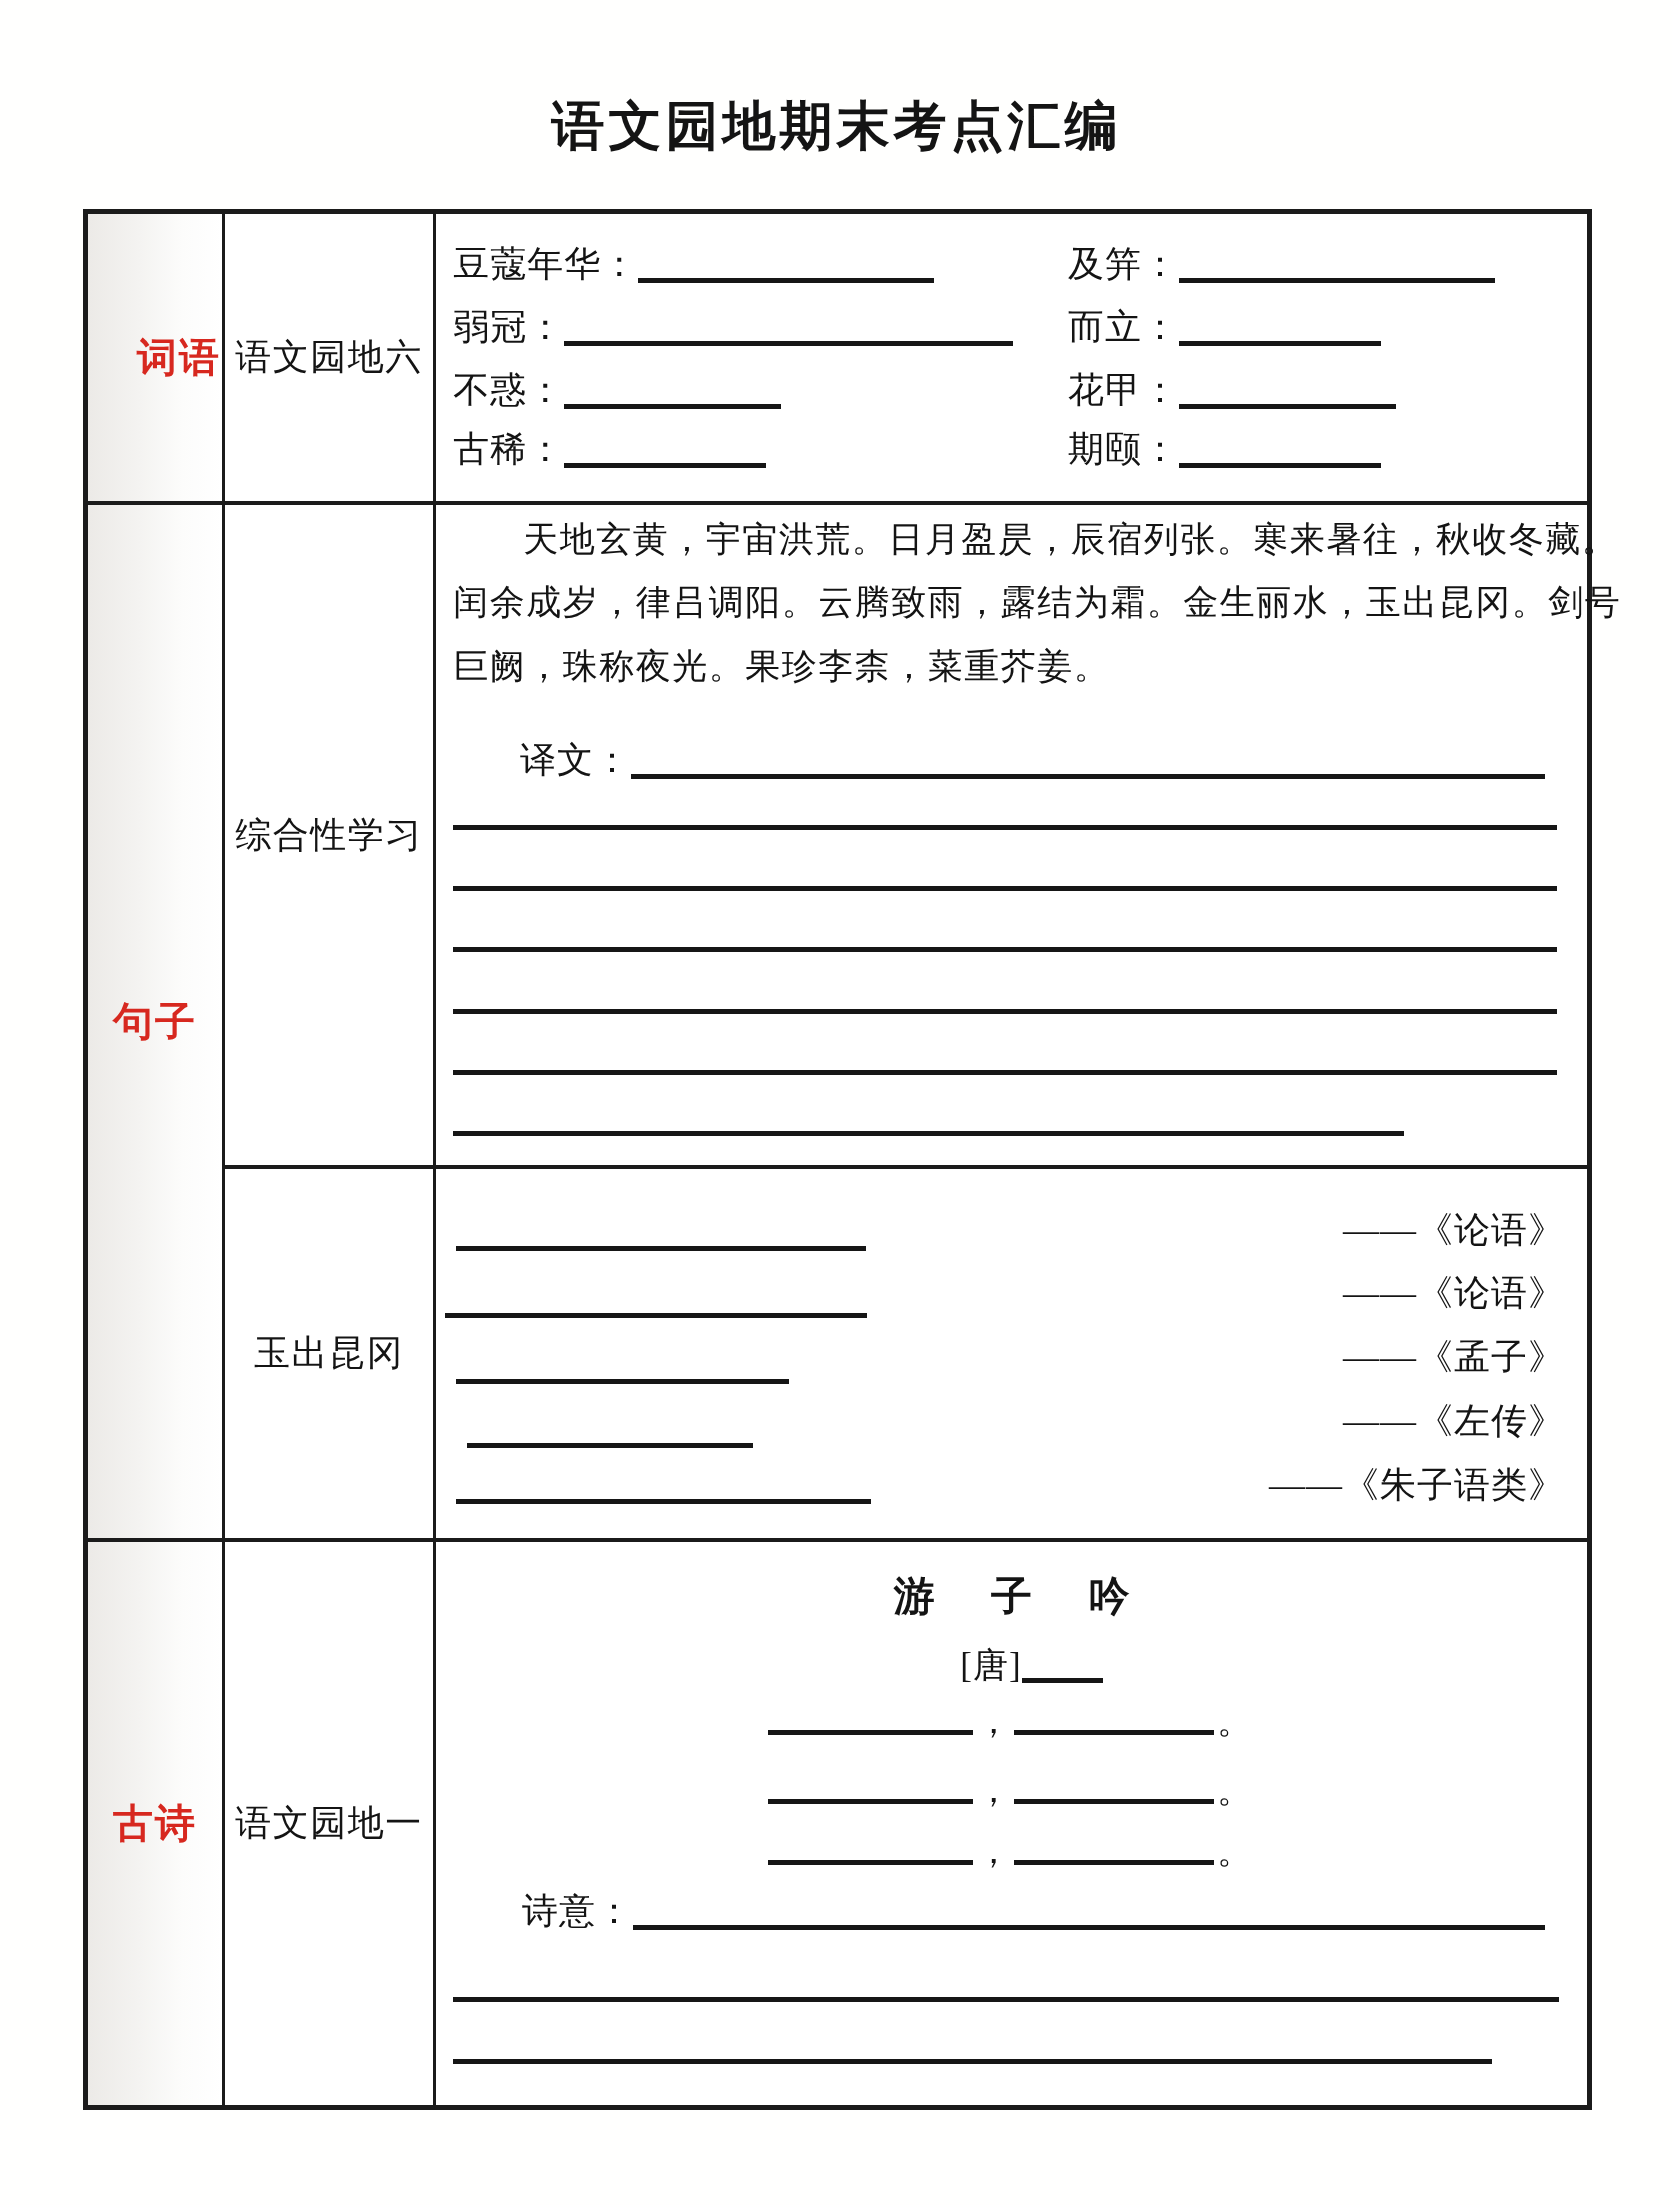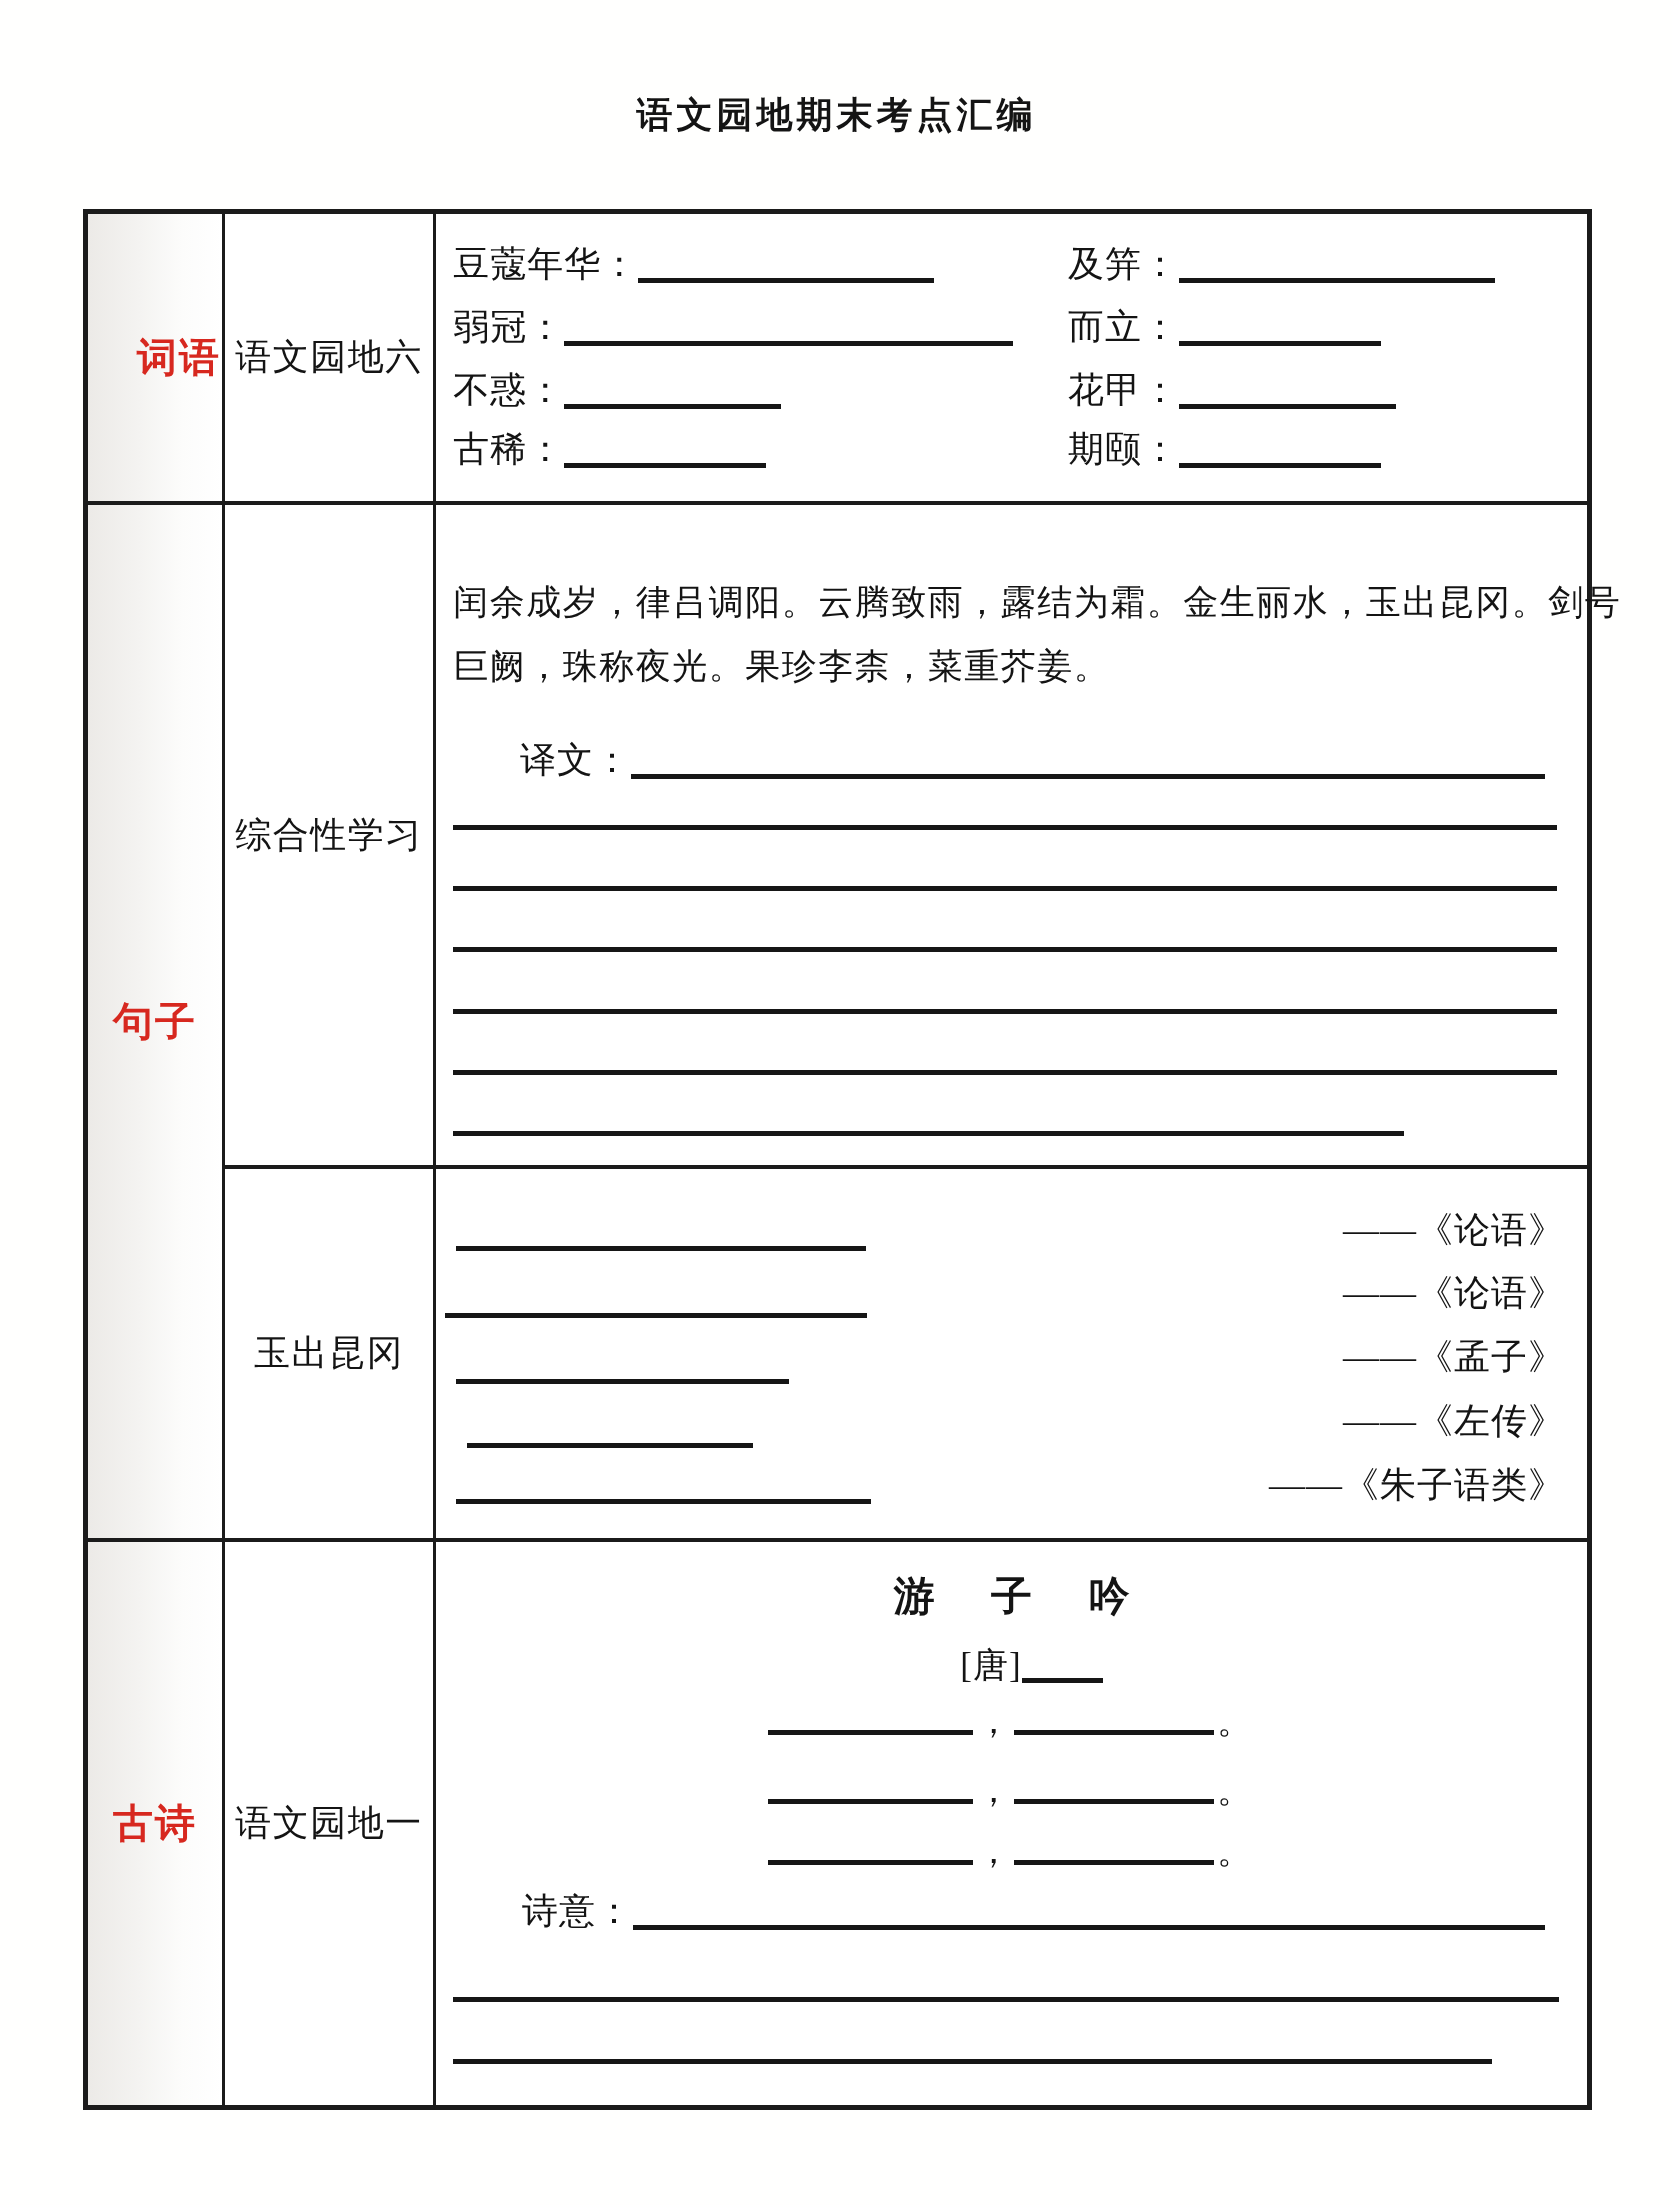--- a/index.html
+++ b/index.html
@@ -1,20 +1,20 @@
 <!DOCTYPE html>
 <html style="font-size:8px"><head>
 <meta charset="utf-8">
 <style>
   html,body{margin:0;padding:0;background:#ffffff;}
   .page{position:relative;width:1673px;height:2205px;background:#fffffe;
         font-family:"Liberation Serif","DejaVu Serif",serif;color:#141414;overflow:hidden;}
   .page-title{position:absolute;top:91px;left:0;width:100%;margin:0;text-align:center;
         font-family:"Liberation Sans","DejaVu Sans",sans-serif;font-weight:bold;
-        font-size:36px;letter-spacing:4px;}
+        font-size:53px;letter-spacing:4px;}
   .sheet{position:absolute;left:83px;top:209px;width:1509px;height:1901px;
         border:5px solid #1b1b1b;box-sizing:border-box;display:grid;
         grid-template-columns:137px 211px 1fr;
         grid-template-rows:291px 664px 373px 563px;background:#fff;}
   .cell{position:relative;box-sizing:border-box;}
   .vline{border-right:3.5px solid #1b1b1b;}
   .hline{border-bottom:4.4px solid #1b1b1b;}
   .center{display:flex;align-items:center;justify-content:center;}
   .cat-cell{background:linear-gradient(90deg,#eceae7 0%,#f4f3f1 38%,#fcfcfb 70%,#ffffff 100%);}
   .cat{font-family:"Liberation Sans","DejaVu Sans",sans-serif;font-weight:bold;
@@ -100,20 +100,21 @@
     </div>
 
     <div class="cell cat-cell vline hline center span2">
       <span class="cat">句子</span>
     </div>
 
     <div class="cell vline hline center" style="grid-column:2;grid-row:2;">
       <span class="unit">综合性学习</span>
     </div>
     <div class="cell hline" style="grid-column:3;grid-row:2;">
+      <div class="para-line indent" style="top:17.3px">天地玄黄，宇宙洪荒。日月盈昃，辰宿列张。寒来暑往，秋收冬藏。</div>
       <div class="para-line" style="top:80px">闰余成岁，律吕调阳。云腾致雨，露结为霜。金生丽水，玉出昆冈。剑号</div>
       <div class="para-line" style="top:144px">巨阙，珠称夜光。果珍李柰，菜重芥姜。</div>
       <div class="label-row" style="top:232px;left:84px;right:42px;">
         <span class="t">译文：</span>
         <span class="ul grow"></span>
       </div>
       <div class="bl" style="top:320px;left:17.3px;width:1104px"></div>
       <div class="bl" style="top:381px;left:17.3px;width:1104px"></div>
       <div class="bl" style="top:442px;left:17.3px;width:1104px"></div>
       <div class="bl" style="top:504px;left:17.3px;width:1104px"></div>

